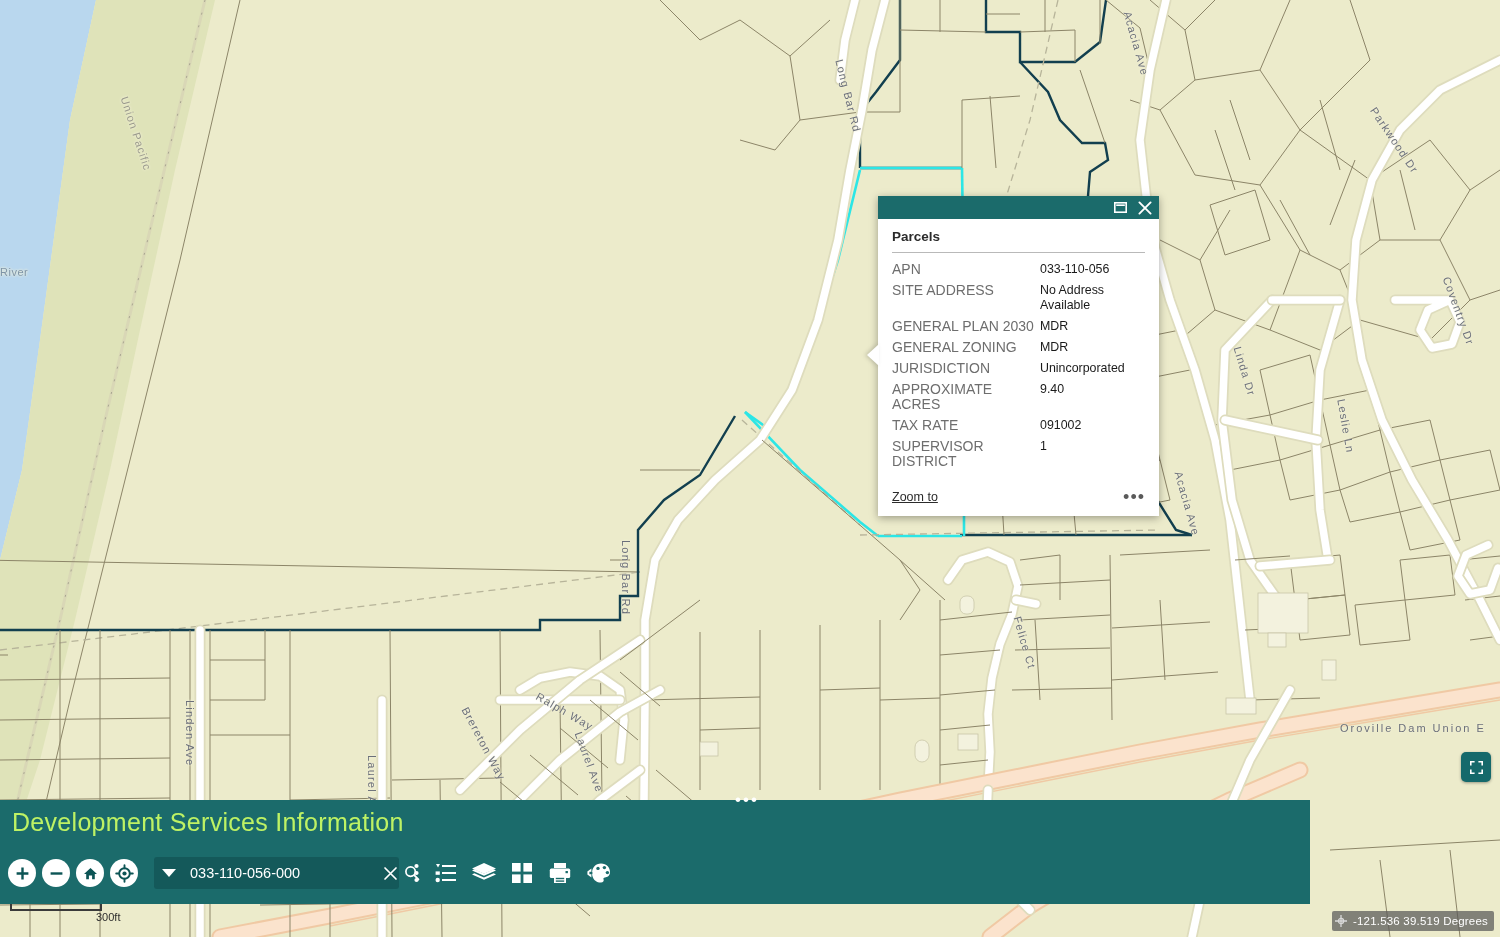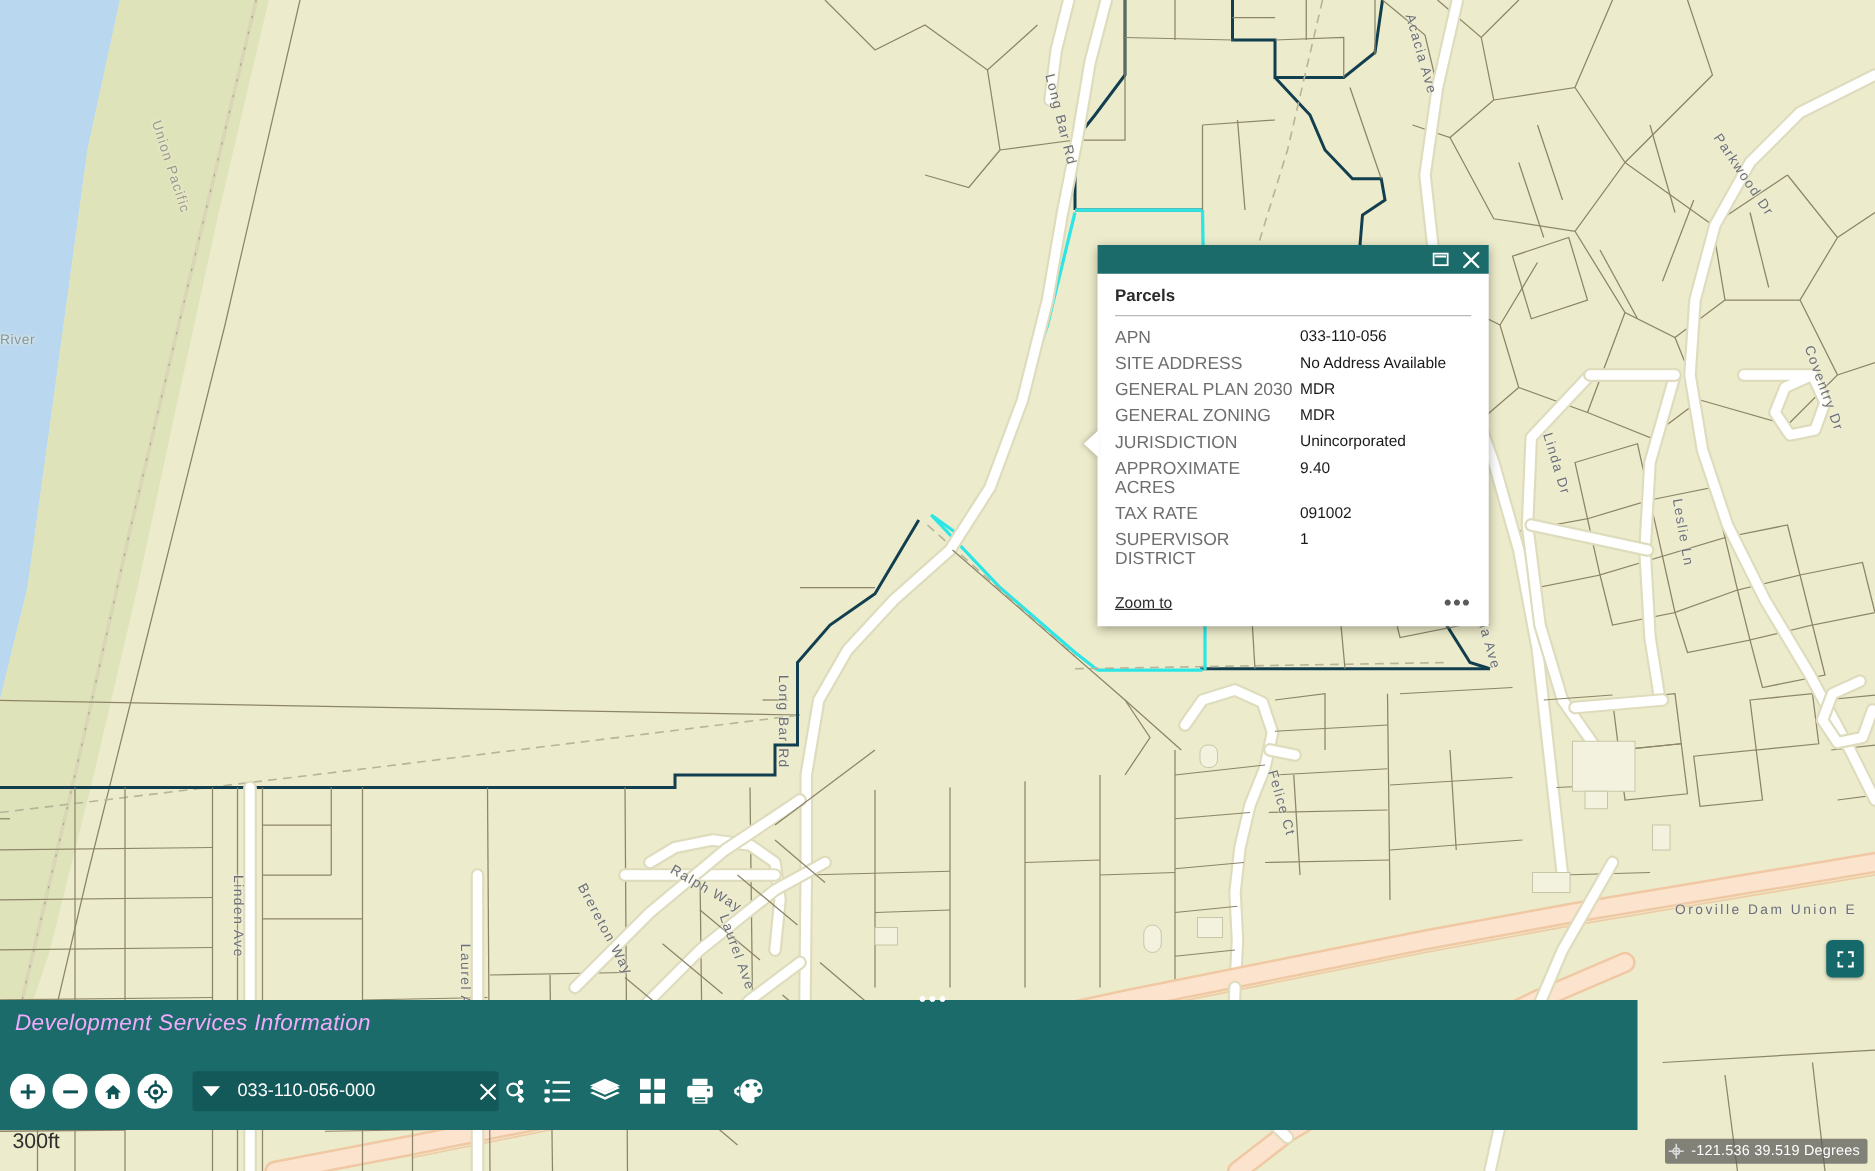--- a/index.html
+++ b/index.html
@@ -47,21 +47,21 @@
   .map-label.hwy {
     color: #6b6f7a;
     letter-spacing: 2px;
   }
 
   
   #popup {
     position: absolute;
     left: 878px;
     top: 196px;
-    width: 313px;
+    width: 281px;
     background: #ffffff;
     box-shadow: 0 2px 8px rgba(0,0,0,.35);
     font-family: "Liberation Sans", sans-serif;
   }
   #popup-header {
     height: 23px;
     background: #1b6b6b;
     display: flex;
     align-items: center;
     justify-content: flex-end;
@@ -149,25 +149,24 @@
     color: #ffffff;
     font-size: 17px;
     letter-spacing: 2px;
     line-height: 10px;
     cursor: pointer;
   }
   #app-title {
     position: absolute;
     left: 12px;
     top: 8px;
-    font-size: 18px;
-    color: #f0abfc;
+    font-size: 25px;
+    color: #bef264;
     font-weight: 300;
     letter-spacing: .3px;
-    font-style: italic;
   }
   #toolbar {
     position: absolute;
     left: 8px;
     top: 54px;
     display: flex;
     align-items: center;
     gap: 0;
   }
   .circle-btn {
@@ -278,23 +277,24 @@
     align-items: flex-start;
   }
   #scalebar-line {
     width: 92px;
     height: 7px;
     border: 2px solid #3a3a3a;
     border-top: none;
     box-sizing: border-box;
   }
   #scalebar-label {
-    font-size: 17px;
+    font-size: 11px;
     color: #2e2e2e;
     margin-top: 0px;
+    margin-left: 86px;
   }
 </style>
 </head>
 <body>
 
 <div id="app">
 
   <svg id="map-canvas" viewBox="0 0 1500 937" xmlns="http://www.w3.org/2000/svg">
     <defs>
       <style>

